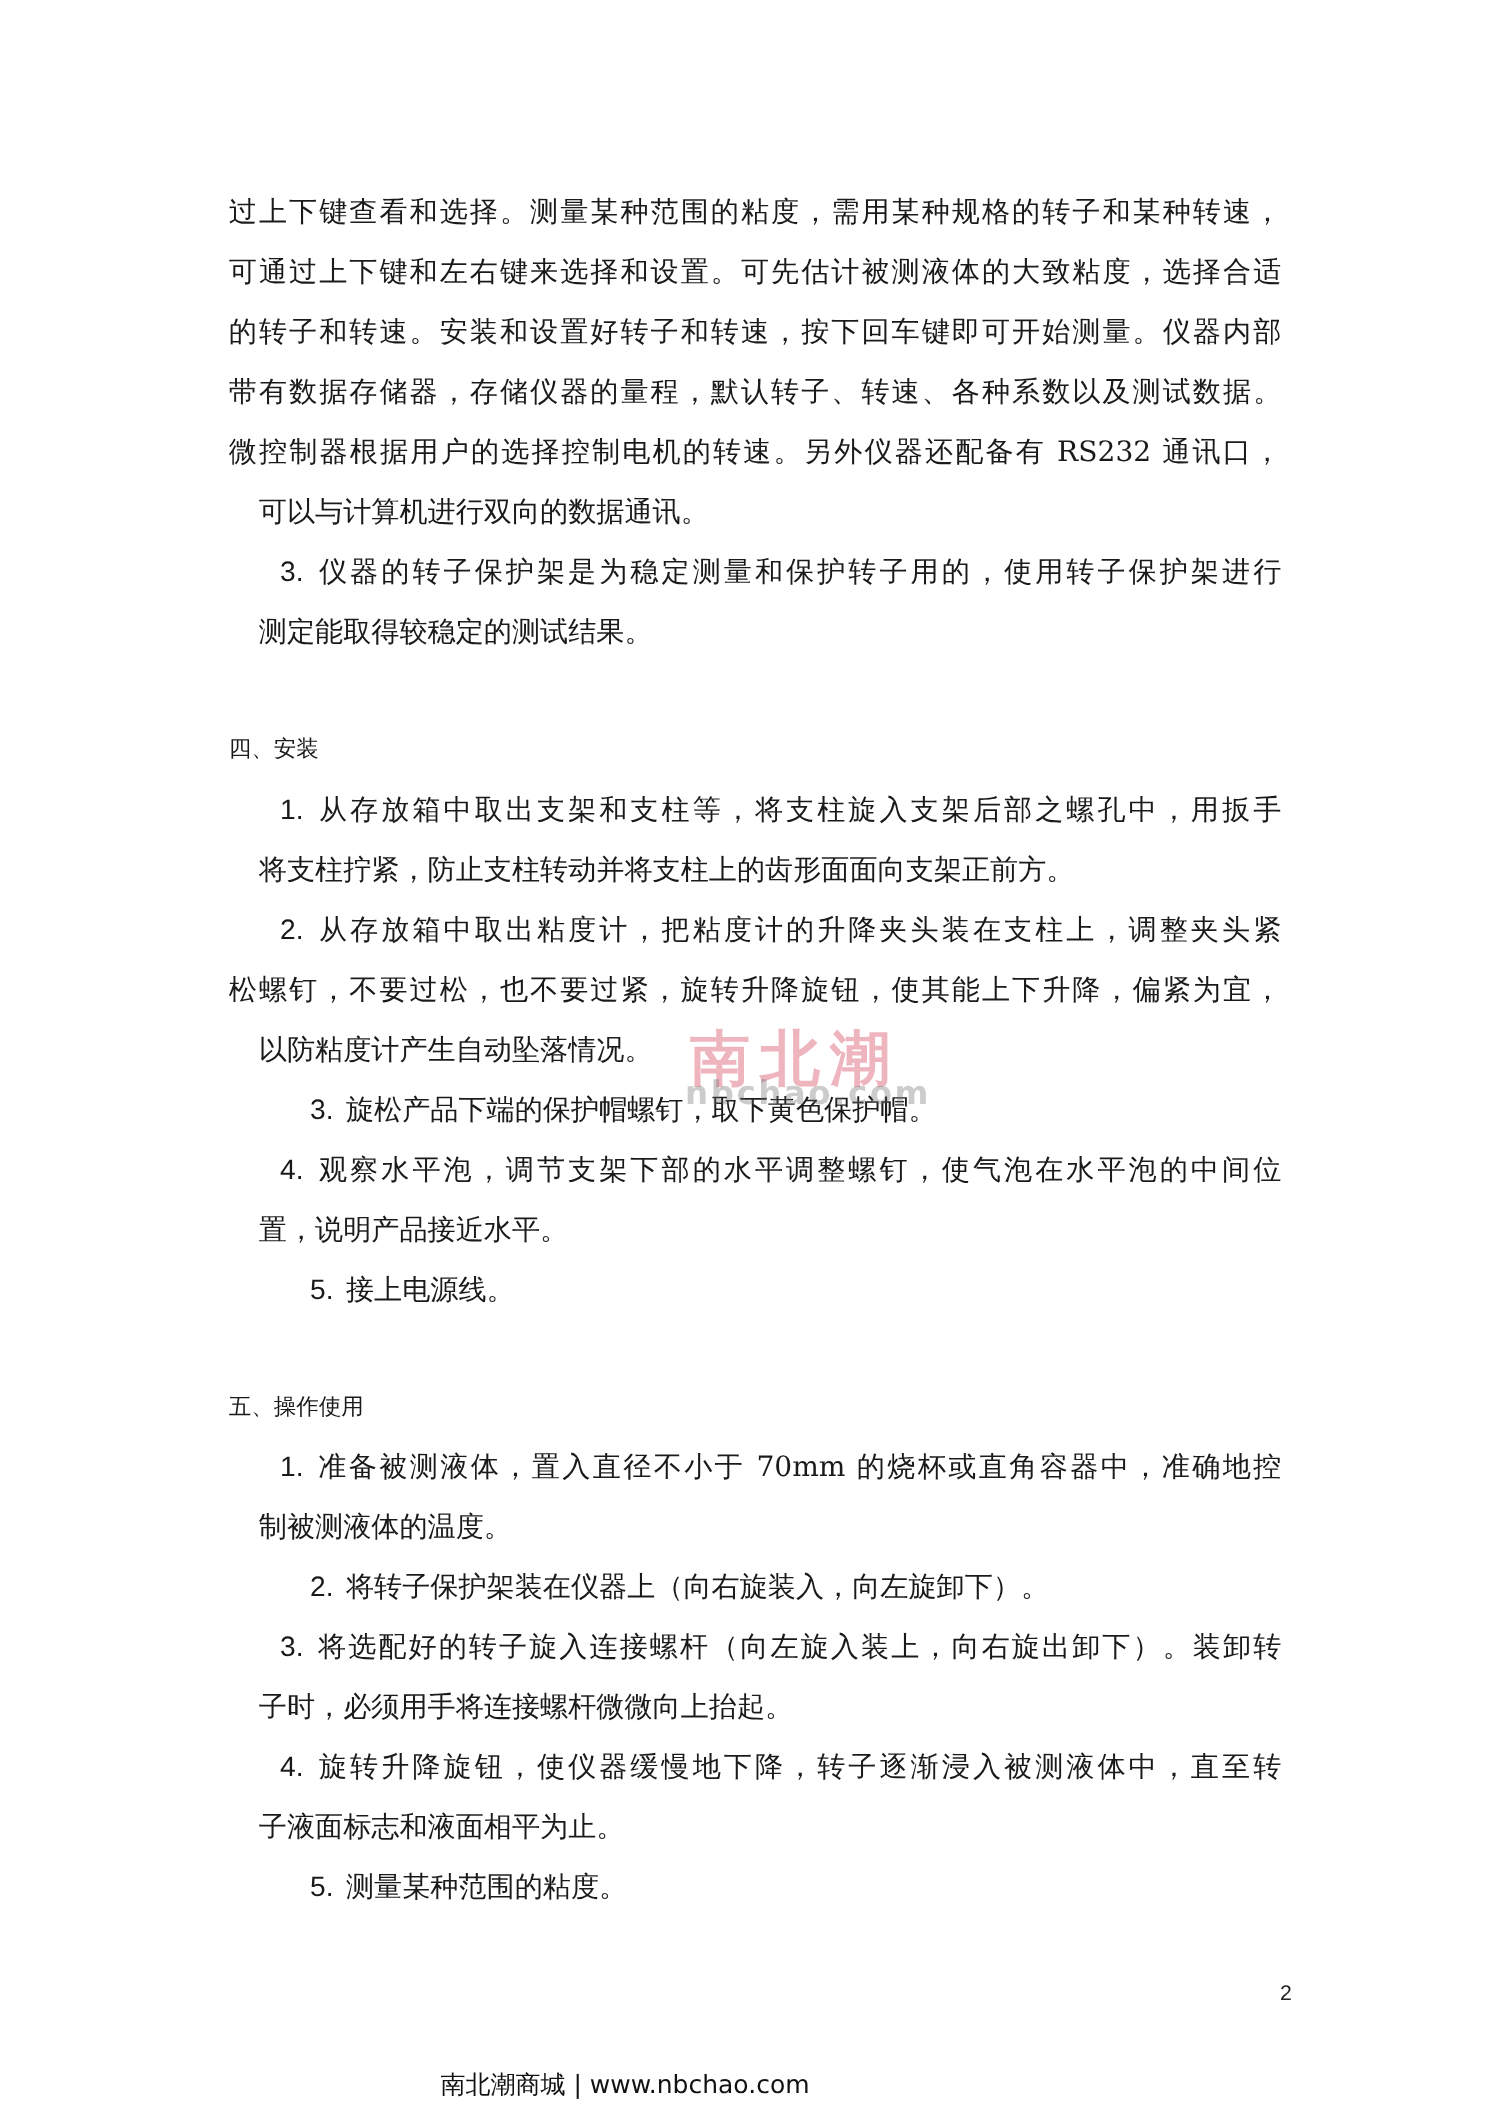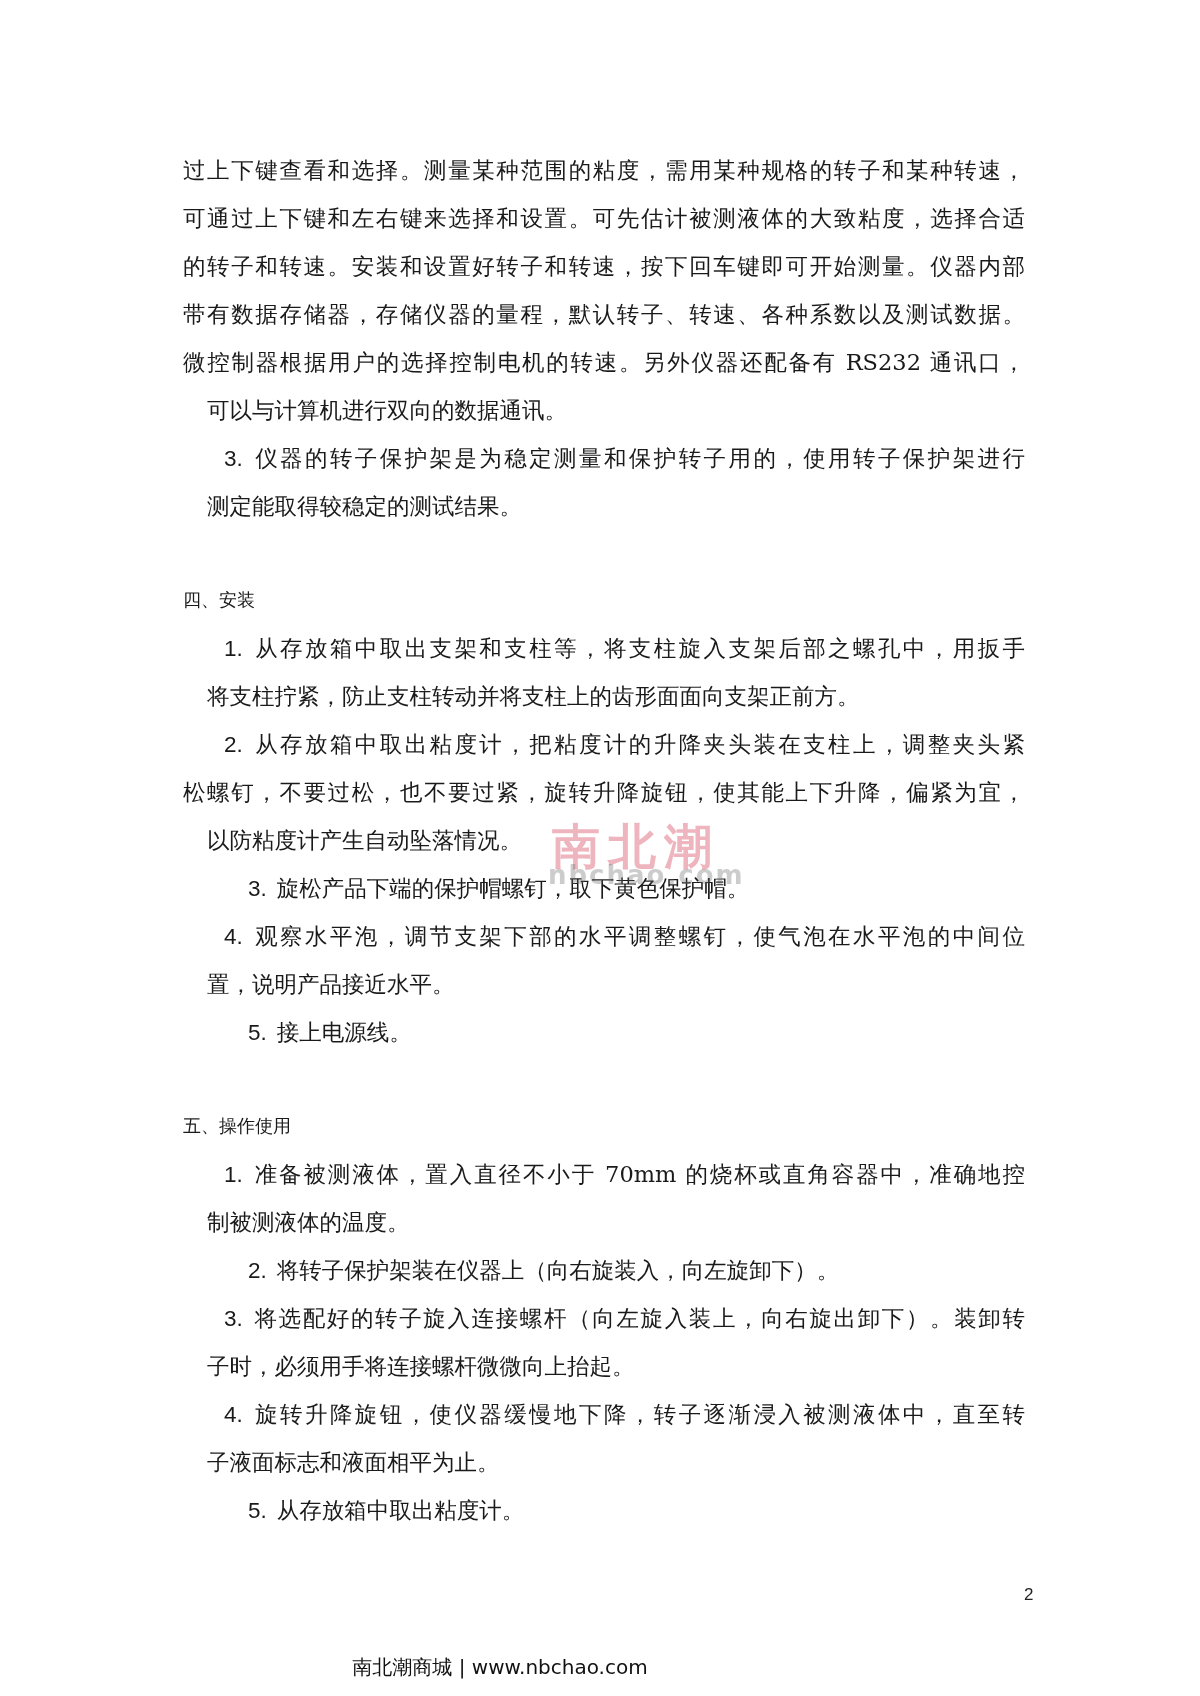--- a/index.html
+++ b/index.html
@@ -91,21 +91,21 @@
       <div class="line last">制被测液体的温度。</div>
 
       <div class="line indent last"><span class="num">2.</span><span>将转子保护架装在仪器上（向右旋装入，向左旋卸下）。</span></div>
 
       <div class="line indent"><span class="num">3.</span><span>将选配好的转子旋入连接螺杆（向左旋入装上，向右旋出卸下）。装卸转</span></div>
       <div class="line last">子时，必须用手将连接螺杆微微向上抬起。</div>
 
       <div class="line indent"><span class="num">4.</span><span>旋转升降旋钮，使仪器缓慢地下降，转子逐渐浸入被测液体中，直至转</span></div>
       <div class="line last">子液面标志和液面相平为止。</div>
 
-      <div class="line indent last"><span class="num">5.</span><span>从存放箱中取出粘度计。</span></div>
+      <div class="line indent last"><span class="num">5.</span><span>测量某种范围的粘度。</span></div>
     </div>
   </div>
 
   <div class="watermark">南北潮</div>
   <div class="watermark-sub">nbchao.com</div>
 
   <div class="page-number">2</div>
 
   <div class="footer">南北潮商城 | www.nbchao.com</div>
 </div>

